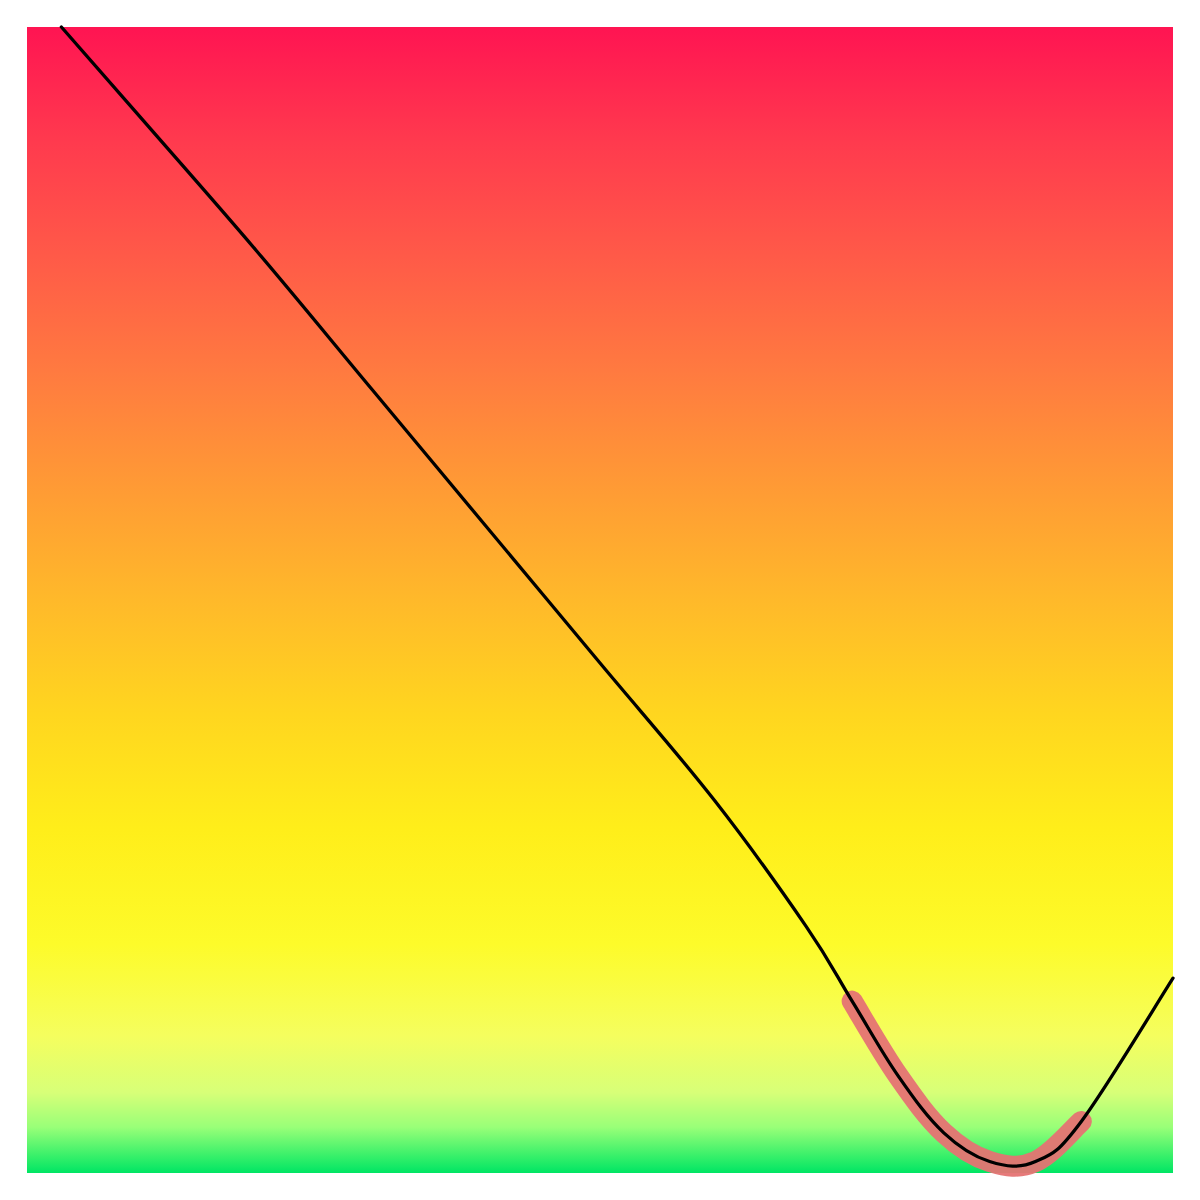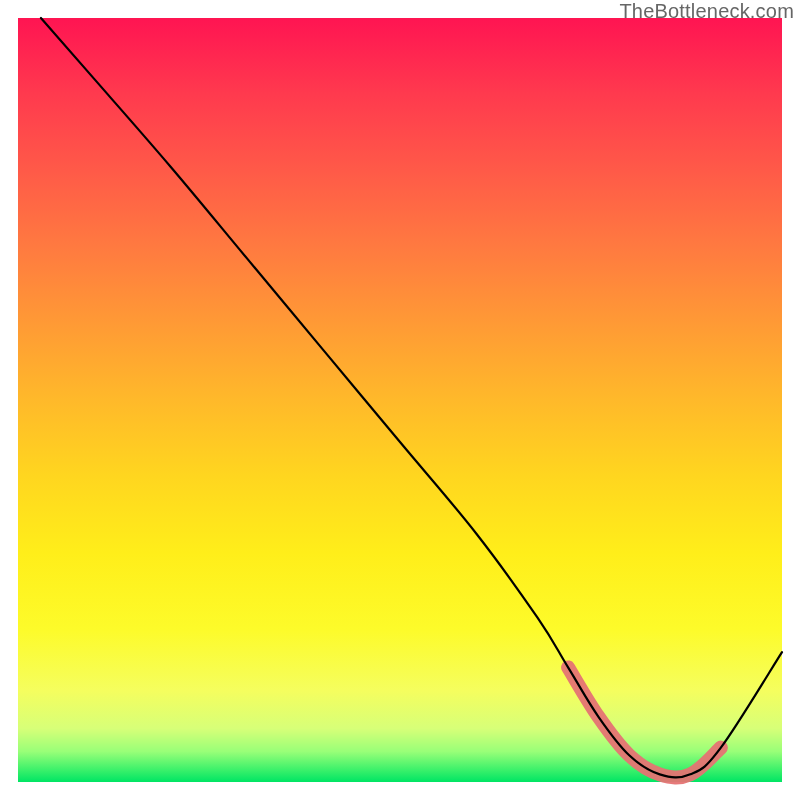--- a/index.html
+++ b/index.html
@@ -83,14 +83,13 @@
 
   <div class="plot-area">
     <div class="gradient-bg"></div>
 
     <svg class="curve-svg" viewBox="0 0 100 100" preserveAspectRatio="none">
       <path class="band-line" d="M 72 85 C 72.72 86.17, 74.56 89.43, 76 91.5 C 77.44 93.57, 78.56 95.15, 80 96.5 C 81.44 97.85, 82.56 98.55, 84 99 C 85.44 99.45, 86.56 99.63, 88 99 C 89.44 98.37, 91.28 96.13, 92 95.5" style="stroke-width: 1.832;"></path>
       <path class="series-line" d="M 3 0 C 4.26 1.44, 6.9399999999999995 4.49, 10 8 C 13.06 11.51, 16.4 15.27, 20 19.5 C 23.6 23.73, 26.4 27.18, 30 31.5 C 33.6 35.82, 36.4 39.18, 40 43.5 C 43.6 47.82, 46.4 51.18, 50 55.5 C 53.6 59.82, 56.76 63.36, 60 67.5 C 63.24 71.64, 65.84 75.35, 68 78.5 C 70.16 81.65, 70.56 82.66, 72 85 C 73.44 87.34, 74.56 89.43, 76 91.5 C 77.44 93.57, 78.56 95.15, 80 96.5 C 81.44 97.85, 82.56 98.55, 84 99 C 85.44 99.45, 86.56 99.63, 88 99 C 89.44 98.37, 89.84 98.38, 92 95.5 C 94.16 92.62, 98.56 85.25, 100 83" style="stroke-width: 0.288;"></path>
     </svg>
   </div>
 
-  <div class="watermark">TheBottleneck.com</div>
 </div>
 
 </body></html>

